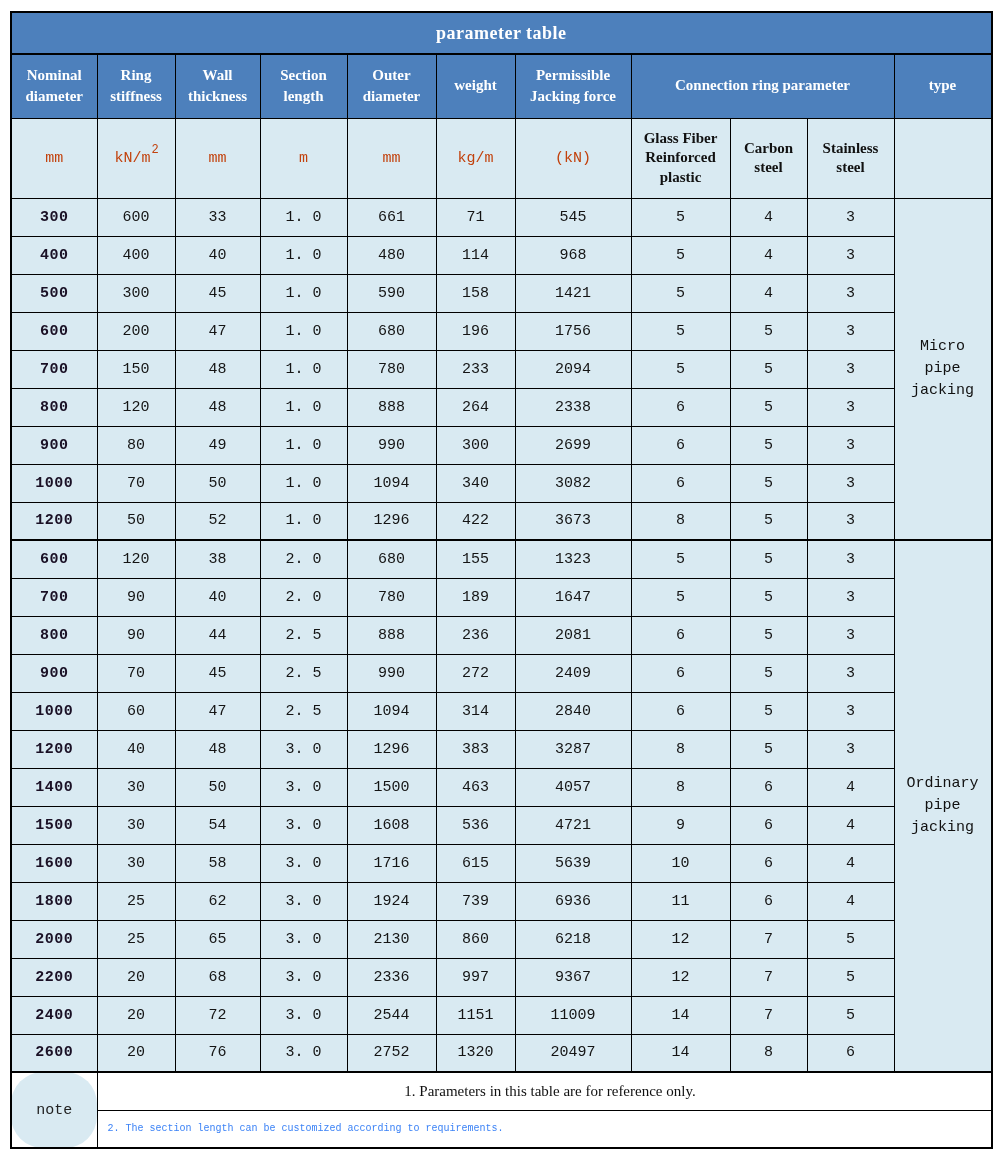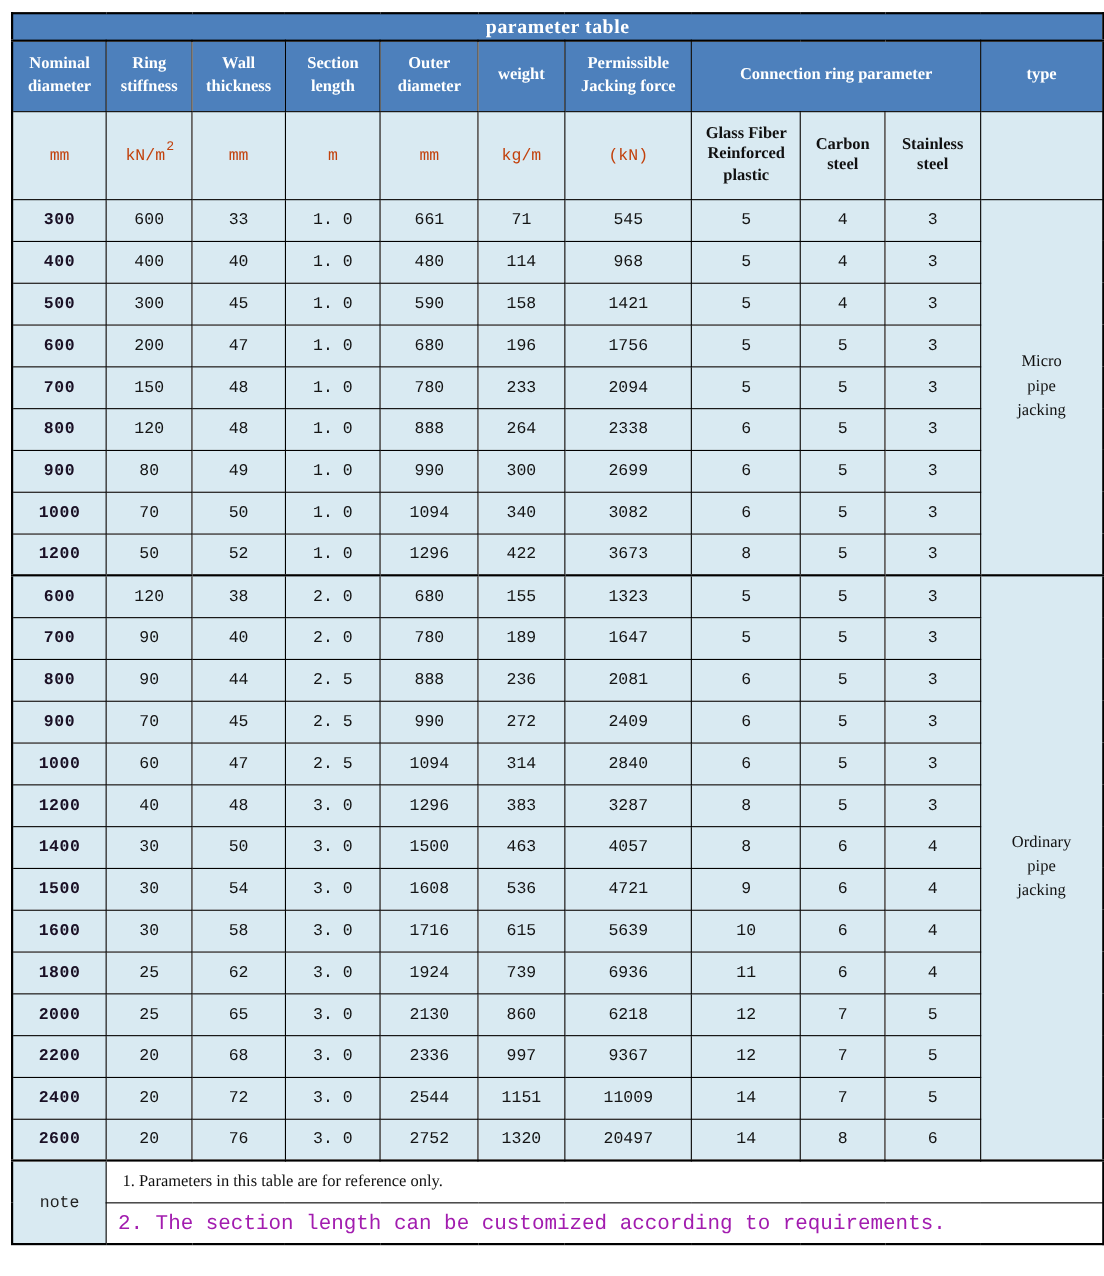--- a/index.html
+++ b/index.html
@@ -3,21 +3,21 @@
 <meta charset="utf-8">
 <style>
   html,body{margin:0;padding:0;background:#ffffff;}
   body{width:1004px;height:1160px;overflow:hidden;font-family:"Liberation Serif",serif;}
   .wrap{position:absolute;left:10px;top:11px;}
   table{border-collapse:collapse;table-layout:fixed;}
   td,th{border:1px solid #000;overflow:hidden;text-align:center;vertical-align:middle;padding:0 2px;box-sizing:border-box;}
   table{border:2px solid #000;}
   .title-row td{
     background:#4d80bc;color:#ffffff;font-weight:bold;font-size:18px;
-    height:25px;border-bottom:2px solid #000;
+    height:42px;border-bottom:2px solid #000;
     font-family:"Liberation Serif",serif;letter-spacing:.5px;
   }
   .head-row th{
     background:#4d80bc;color:#ffffff;font-weight:bold;font-size:15px;
     height:64px;line-height:1.45;font-family:"Liberation Serif",serif;
   }
   .units-row td{
     background:#d9eaf2;height:80px;font-size:15px;color:#c2410c;
     font-family:Liberation Mono, monospace;
   }
@@ -27,39 +27,39 @@
   }
   .units-row .sup{font-size:12px;position:relative;top:-9px;left:1px;}
   tbody.data td{
     background:#d9eaf2;height:38px;font-size:15px;color:#141414;
     font-family:"Liberation Mono","DejaVu Sans Mono",monospace;
   }
   tbody.data td.first-col{
     font-weight:bold;color:#1a1025;letter-spacing:.5px;
   }
   tbody.data td.type-cell{
-    font-family:Liberation Serif, serif;font-size:15px;color:#111;
-    line-height:1.45;padding:0 28px;
+    font-family:Liberation Mono, monospace;font-size:15px;color:#111;
+    line-height:1.45;padding:0 12px;
   }
   tbody.data tr.section-start td{border-top:2px solid #000;}
   .note-row td{height:38px;}
   .note-label{
     background:#d9eaf2;font-size:15px;color:#222;
     font-family:"Liberation Mono","DejaVu Sans Mono",monospace;
   }
   .note-1{
-    background:#ffffff;text-align:left;padding-left:14px;font-size:15px;color:#111;
+    background:#ffffff;text-align:center;padding-left:14px;font-size:15px;color:#111;
     font-family:"Liberation Serif",serif;border-top:2px solid #000;
   }
   .note-2{
-    background:#ffffff;text-align:left;padding-left:10px;font-size:19px;color:#a21caf;
+    background:#ffffff;text-align:left;padding-left:10px;font-size:10px;color:#3b82f6;
     font-family:"Liberation Mono","DejaVu Sans Mono",monospace;
     margin-left:20px;
   }
-  .note-row td.note-label{border-top:2px solid #000;border-bottom:2px solid #000;}
+  .note-row td.note-label{border-top:2px solid #000;border-bottom:2px solid #000;border-radius:32px;}
 </style>
 </head>
 <body>
 
 <div class="wrap">
   <table>
     <colgroup>
       <col style="width:86px">
         <col style="width:78px">
         <col style="width:85px">

